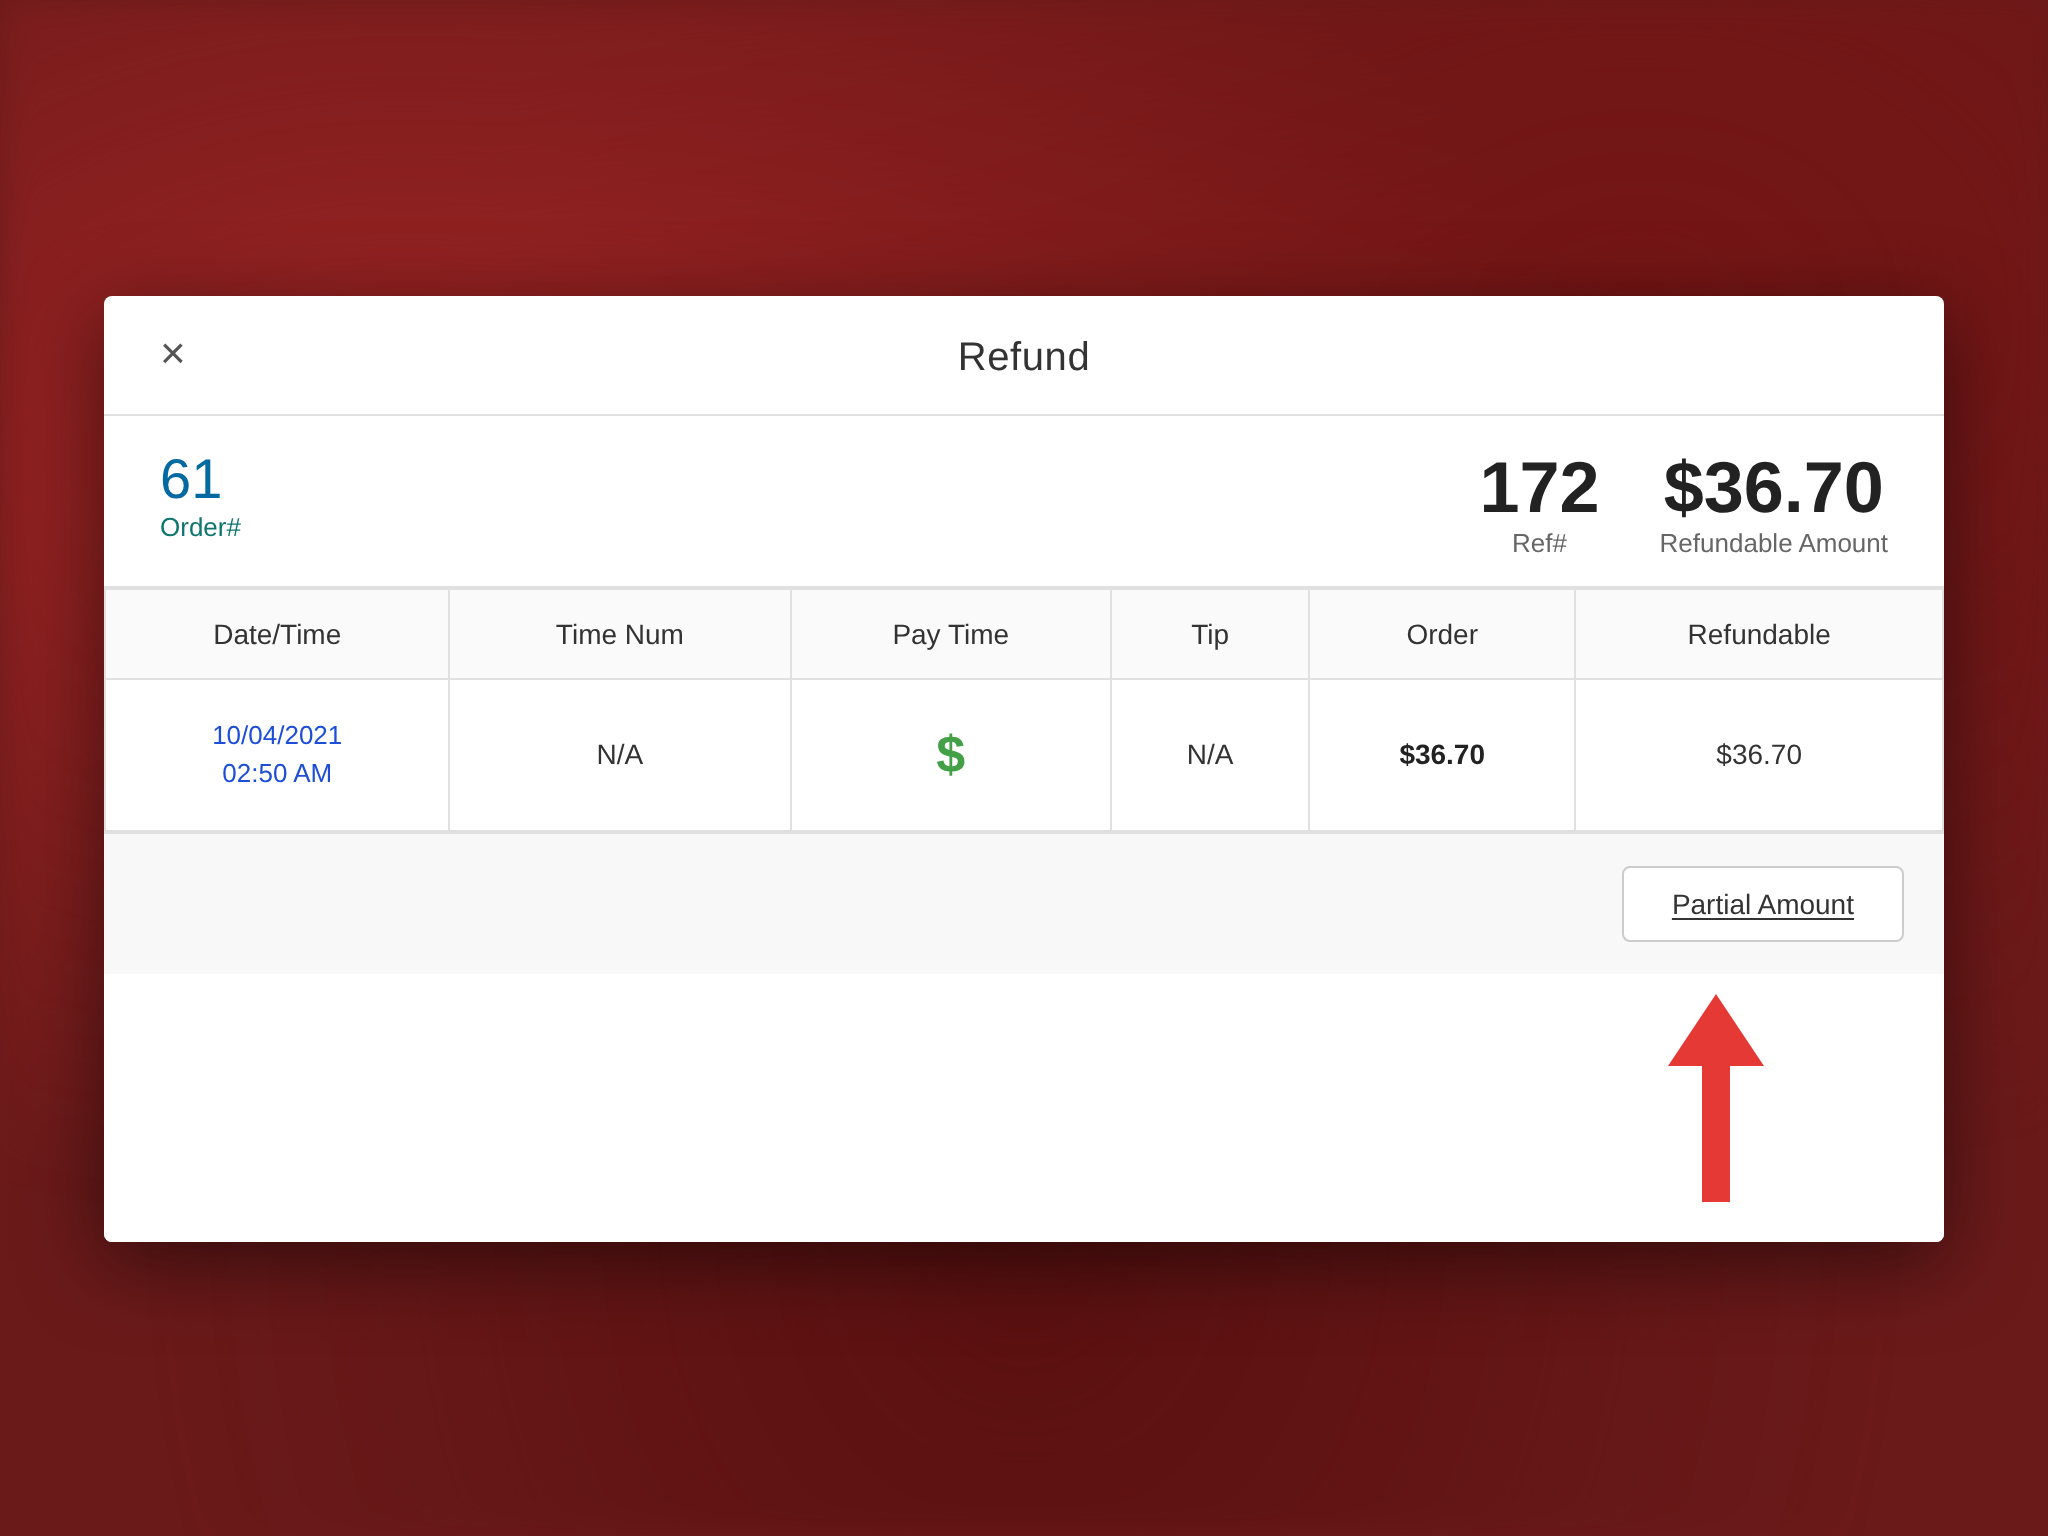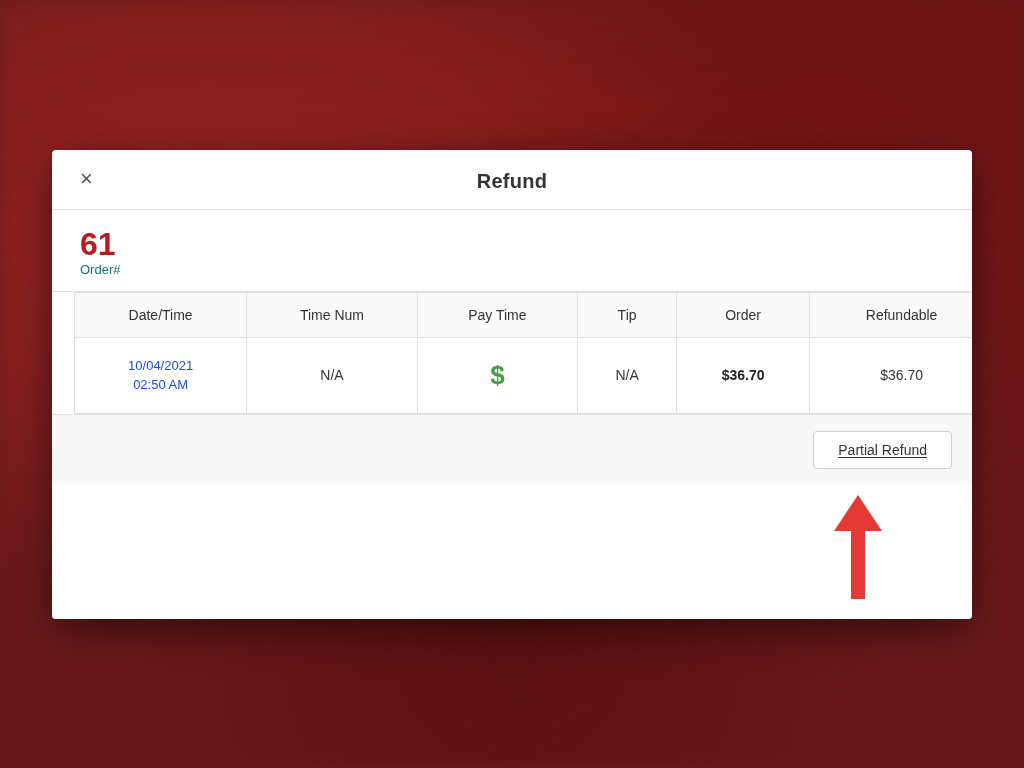--- a/index.html
+++ b/index.html
@@ -51,40 +51,40 @@
       transform: translateY(-50%);
       font-size: 22px;
       color: #555;
       cursor: pointer;
       line-height: 1;
       font-weight: 300;
     }
 
     .modal-title {
       font-size: 20px;
-      font-weight: 700;
+      font-weight: 400;
       color: #333;
       letter-spacing: 0.3px;
     }
 
     .order-info {
       display: flex;
       align-items: flex-start;
       padding: 18px 28px 14px;
       border-bottom: 1px solid #e0e0e0;
     }
 
     .order-number-block {
       flex: 1;
     }
 
     .order-number {
-      font-size: 32px;
-      font-weight: 700;
-      color: #b91c1c;
+      font-size: 28px;
+      font-weight: 400;
+      color: #0369a1;
       line-height: 1;
     }
 
     .order-label {
       font-size: 13px;
       color: #0f766e;
       margin-top: 2px;
     }
 
     .ref-amount-block {
@@ -120,21 +120,20 @@
     .refundable-label {
       font-size: 13px;
       color: #666;
       margin-top: 2px;
     }
 
     
     .data-table {
       width: 100%;
       border-collapse: collapse;
-      margin-left: 22px;
     }
 
     .data-table th {
       padding: 14px 16px;
       text-align: center;
       font-size: 14px;
       font-weight: 500;
       color: #333;
       border: 1px solid #e0e0e0;
       background: #fafafa;
@@ -227,20 +226,30 @@
 
   <div class="modal-header">
     <span class="close-btn">×</span>
     <span class="modal-title">Refund</span>
   </div>
 
   <div class="order-info">
     <div class="order-number-block">
       <div class="order-number">61</div>
       <div class="order-label">Order#</div>
+    </div>
+    <div class="ref-amount-block">
+      <div class="ref-block">
+        <div class="ref-number">172</div>
+        <div class="ref-label">Ref#</div>
+      </div>
+      <div class="amount-block">
+        <div class="refundable-amount">$36.70</div>
+        <div class="refundable-label">Refundable Amount</div>
+      </div>
     </div>
   </div>
 
   <table class="data-table">
     <thead>
       <tr>
         <th>Date/Time</th>
         <th>Time Num</th>
         <th>Pay Time</th>
         <th>Tip</th>
@@ -260,21 +269,21 @@
         <td>N/A</td>
         <td>
           <span class="amount-value">$36.70</span>
         </td>
         <td>$36.70</td>
       </tr>
     </tbody>
   </table>
 
   <div class="action-row">
-    <button class="btn-refund">Partial Refund</button>
+    <button class="btn-refund">Partial Amount</button>
   </div>
 
   <div class="arrow-container">
     <div class="red-arrow">
       <div class="arrow-head"></div>
       <div class="arrow-shaft"></div>
     </div>
   </div>
 
 </div>

